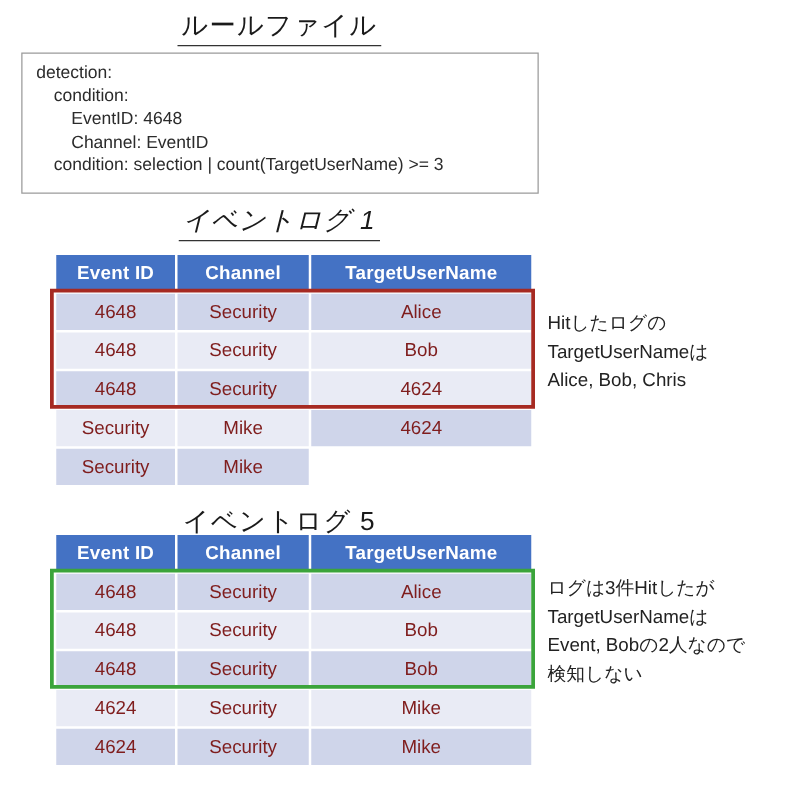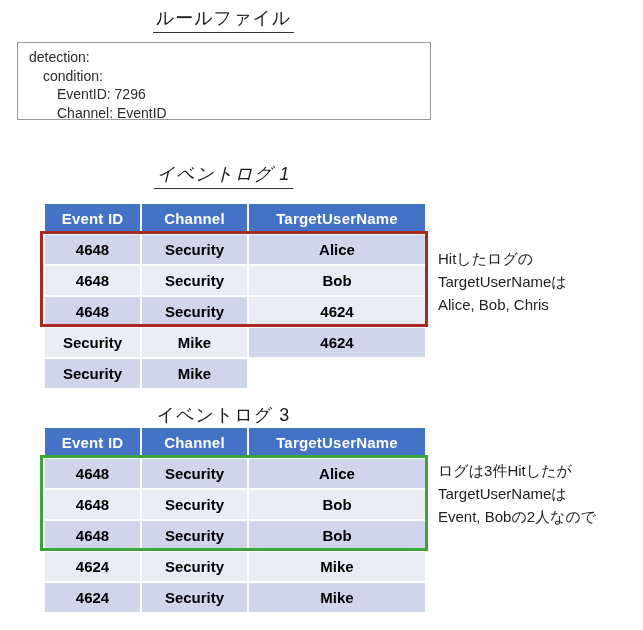--- a/index.html
+++ b/index.html
@@ -3,46 +3,46 @@
 <meta charset="utf-8">
 <style>
   html,body{margin:0;padding:0;}
   body{
     width:643px;height:630px;background:#ffffff;position:relative;
     font-family:"Liberation Sans","DejaVu Sans",sans-serif;color:#222;
     overflow:hidden;
   }
   .sec-title{
     position:absolute;left:17px;width:413px;text-align:center;
-    font-size:18px;color:#1a1a1a;letter-spacing:1px;
+    font-size:21px;color:#1a1a1a;letter-spacing:1px;
   }
   .t-rule{top:6px;}
   .t-log1{top:162px;font-style:italic;}
   .t-log2{top:403px;}
   .underline{border-bottom:1.5px solid #333;padding:0 3px 2px;display:inline-block;}
 
   .rule-box{
-    position:absolute;left:17px;top:42px;width:414px;height:78px;
+    position:absolute;left:17px;top:42px;width:414px;height:113px;
     border:1px solid #9a9a9a;box-sizing:border-box;padding-top:5px;
     font-size:14px;line-height:18.5px;color:#2b2b2b;background:#fff;
   }
   .ind-0{padding-left:11px;}
   .ind-1{padding-left:25px;}
   .ind-2{padding-left:39px;}
 
   .evt-table{
     position:absolute;left:45px;width:380px;
     display:grid;grid-template-columns:95px 105px 176px;grid-auto-rows:29px;
     gap:2px;background:#ffffff;
   }
   .tbl-1{top:204px;}
   .tbl-2{top:428px;}
   .cell{
     display:flex;align-items:center;justify-content:center;
-    font-size:15px;color:#000000;font-weight:bold;
+    font-size:15px;color:#7f1d1d;
   }
   .cell.head{
     background:#4472c4;color:#ffffff;font-weight:bold;letter-spacing:.2px;
   }
   .cell.dark{background:#cfd5ea;}
   .cell.light{background:#e9ebf5;}
 
   .hl{
     position:absolute;left:40px;width:382px;height:90px;pointer-events:none;
   }
@@ -57,22 +57,23 @@
   .n2{top:459px;}
 </style>
 </head>
 <body>
 
 <div class="sec-title t-rule"><span class="underline">ルールファイル</span></div>
 
 <div class="rule-box">
   <div class="ind-0">detection:</div>
   <div class="ind-1">condition:</div>
-  <div class="ind-2">EventID: 7296</div>
+  <div class="ind-2">EventID: 4648</div>
   <div class="ind-2">Channel: EventID</div>
+  <div class="ind-1">condition: selection | count(TargetUserName) &gt;= 3</div>
 </div>
 
 <div class="sec-title t-log1"><span class="underline">イベントログ 1</span></div>
 
 <div class="evt-table tbl-1">
   <div class="cell head">Event ID</div>
   <div class="cell head">Channel</div>
   <div class="cell head">TargetUserName</div>
 
   <div class="cell dark">4648</div>
@@ -96,21 +97,21 @@
 </div>
 
 <div class="hl red"></div>
 
 <div class="note n1">
   <div>Hitしたログの</div>
   <div>TargetUserNameは</div>
   <div>Alice, Bob, Chris</div>
 </div>
 
-<div class="sec-title t-log2"><span class="underline">イベントログ 3</span></div>
+<div class="sec-title t-log2"><span class="underline">イベントログ 5</span></div>
 
 <div class="evt-table tbl-2">
   <div class="cell head">Event ID</div>
   <div class="cell head">Channel</div>
   <div class="cell head">TargetUserName</div>
 
   <div class="cell dark">4648</div>
   <div class="cell dark">Security</div>
   <div class="cell dark">Alice</div>
 
@@ -130,13 +131,14 @@
   <div class="cell dark">Security</div>
   <div class="cell dark">Mike</div>
 </div>
 
 <div class="hl green"></div>
 
 <div class="note n2">
   <div>ログは3件Hitしたが</div>
   <div>TargetUserNameは</div>
   <div>Event, Bobの2人なので</div>
+  <div>検知しない</div>
 </div>
 
 </body></html>

